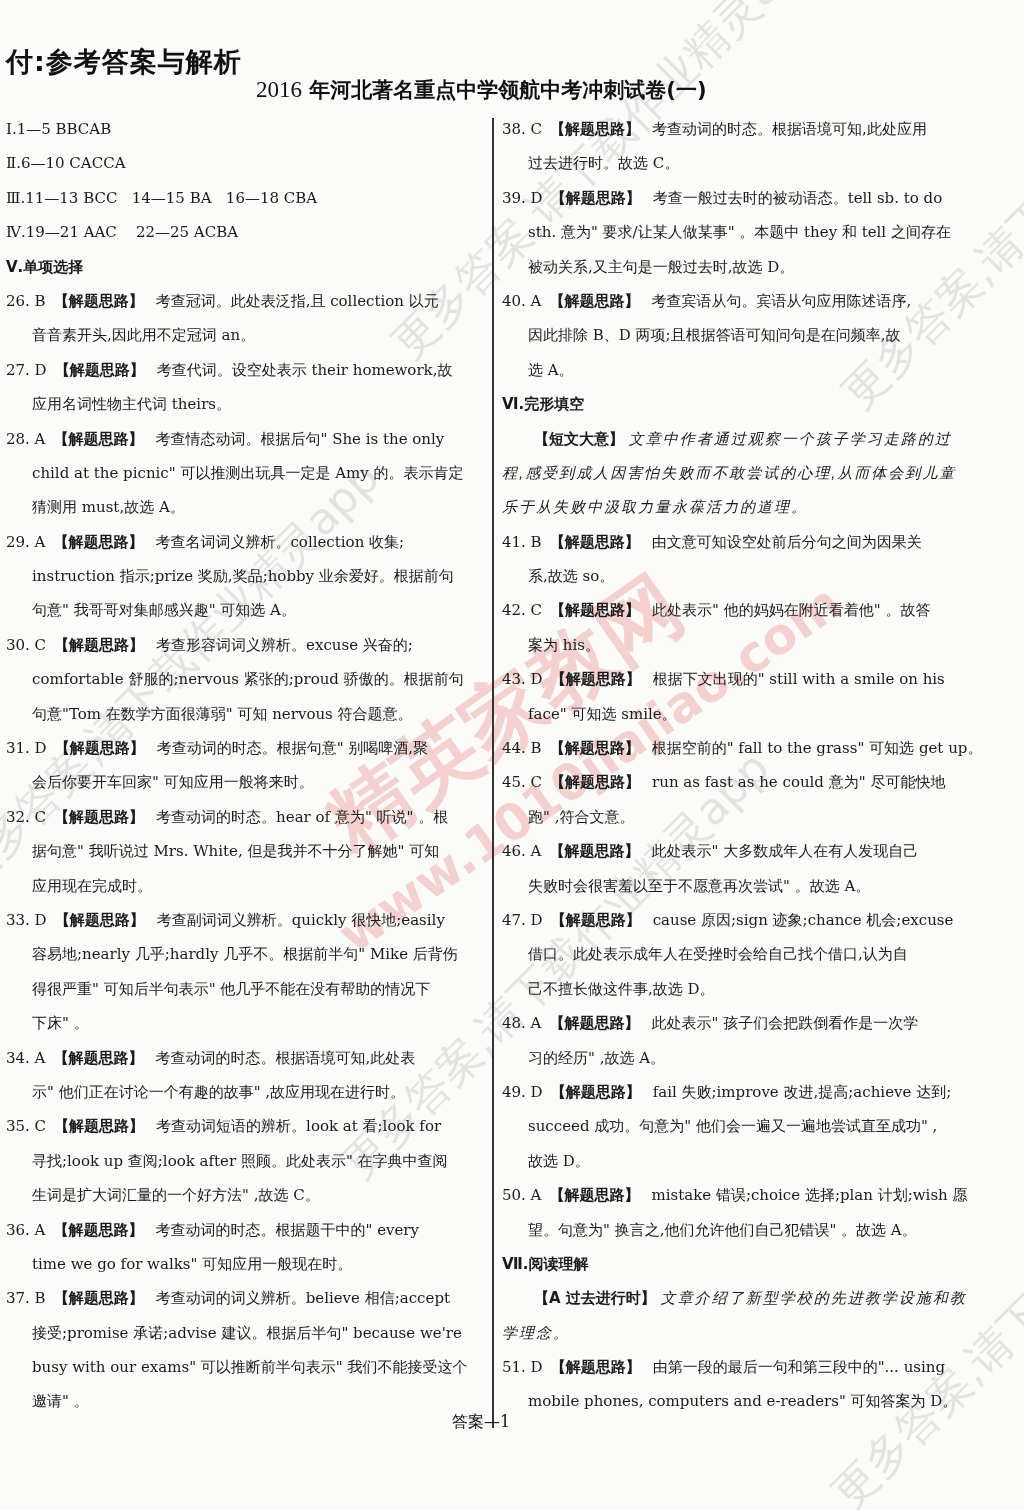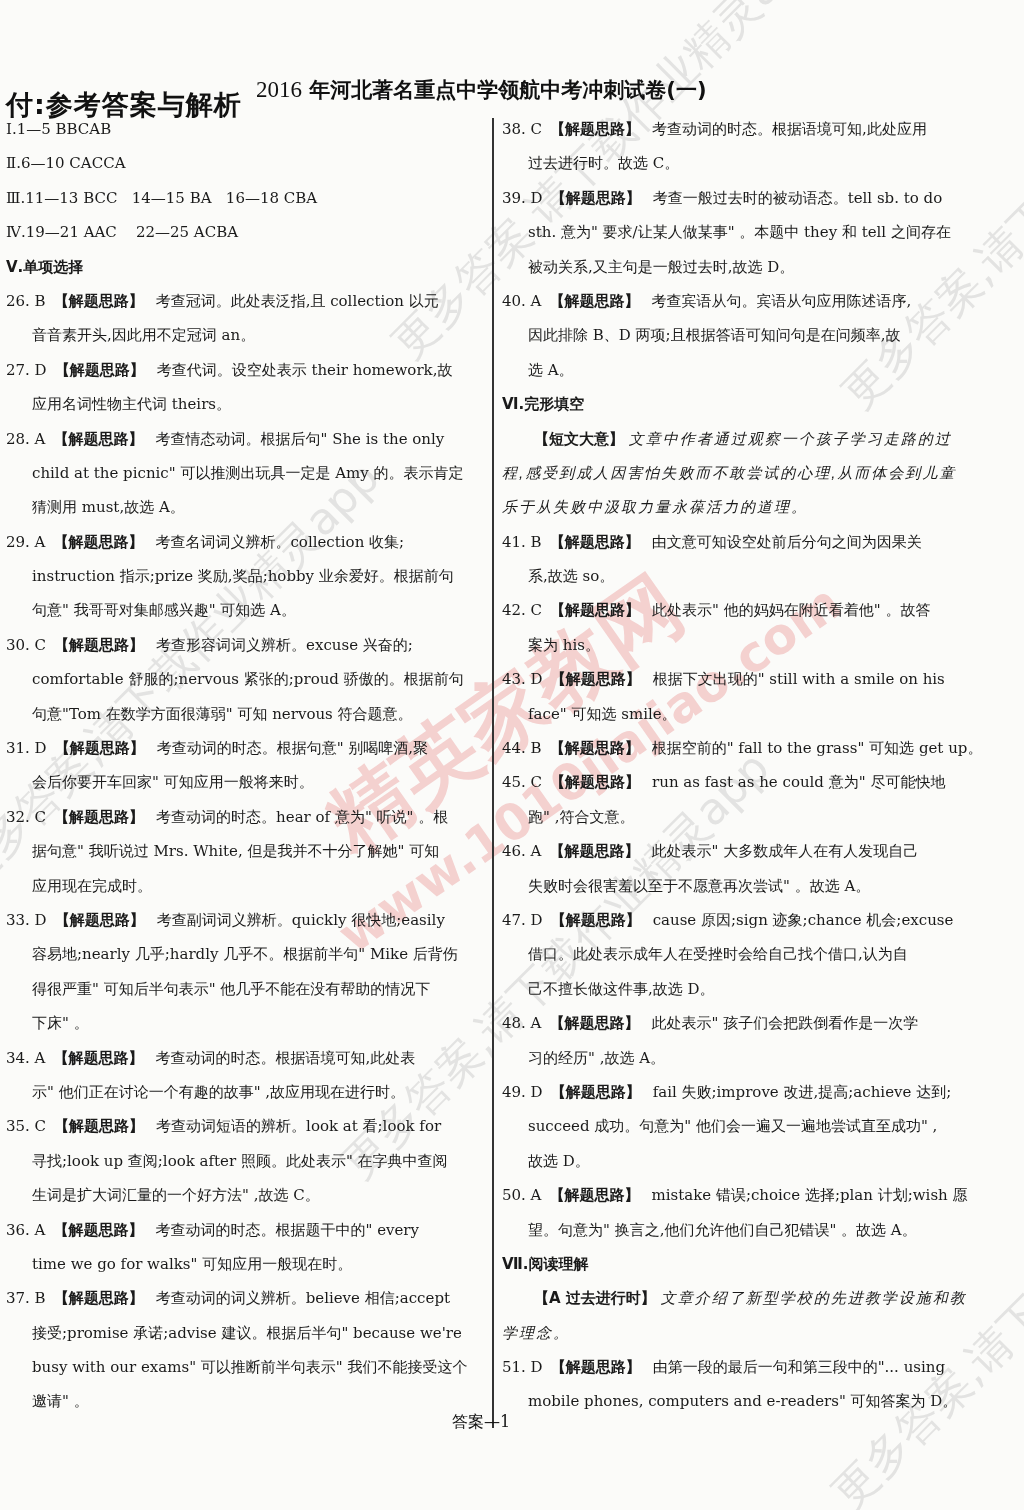--- a/index.html
+++ b/index.html
@@ -4,21 +4,21 @@
 <style>
   html, body { margin: 0; padding: 0; }
   body {
     width: 1024px; height: 1510px; position: relative; overflow: hidden;
     background: #fbfbf9; color: #1a1a1a;
     font-family: "DejaVu Serif", "Liberation Serif", serif;
   }
   .page-header {
     position: absolute; left: 6px; top: 44px;
     font-family: "DejaVu Sans", sans-serif; font-weight: bold;
-    font-size: 27px; letter-spacing: 1px; color: #111; margin-top: 43px;
+    font-size: 27px; letter-spacing: 1px; color: #111;
   }
   .doc-title {
     position: absolute; left: 256px; top: 76px; width: 520px;
     font-family: "DejaVu Sans", sans-serif; font-weight: bold;
     font-size: 21px; color: #111; white-space: nowrap;
   }
   .doc-title .yr { font-family: "Liberation Serif", serif; font-weight: normal; font-size: 23px; }
   .divider {
     position: absolute; left: 492px; top: 118px; width: 2px; height: 1310px;
     background: #333;

